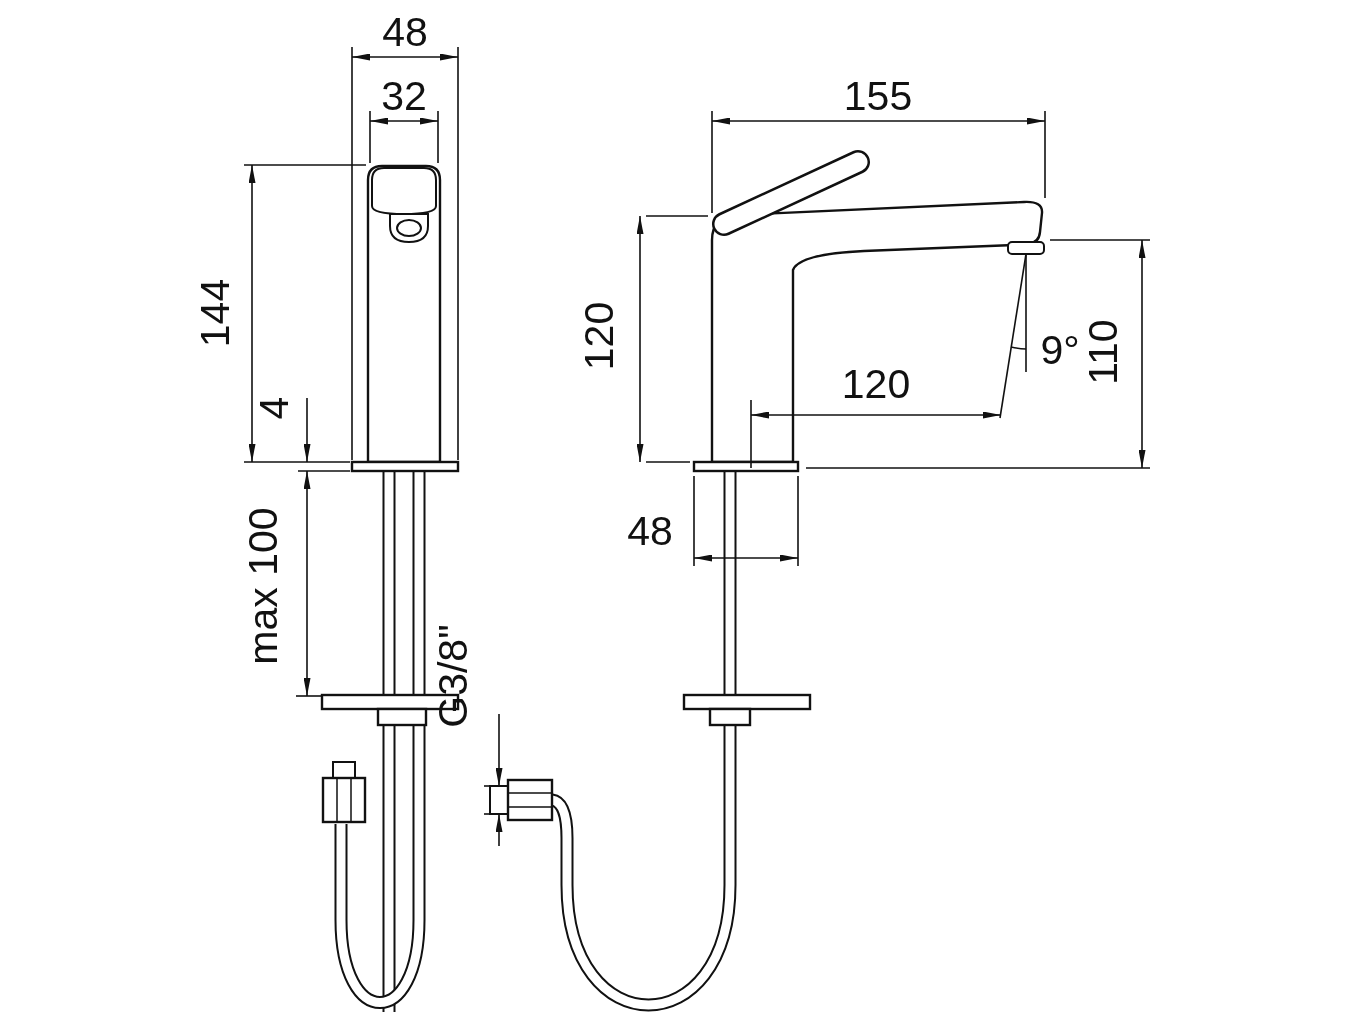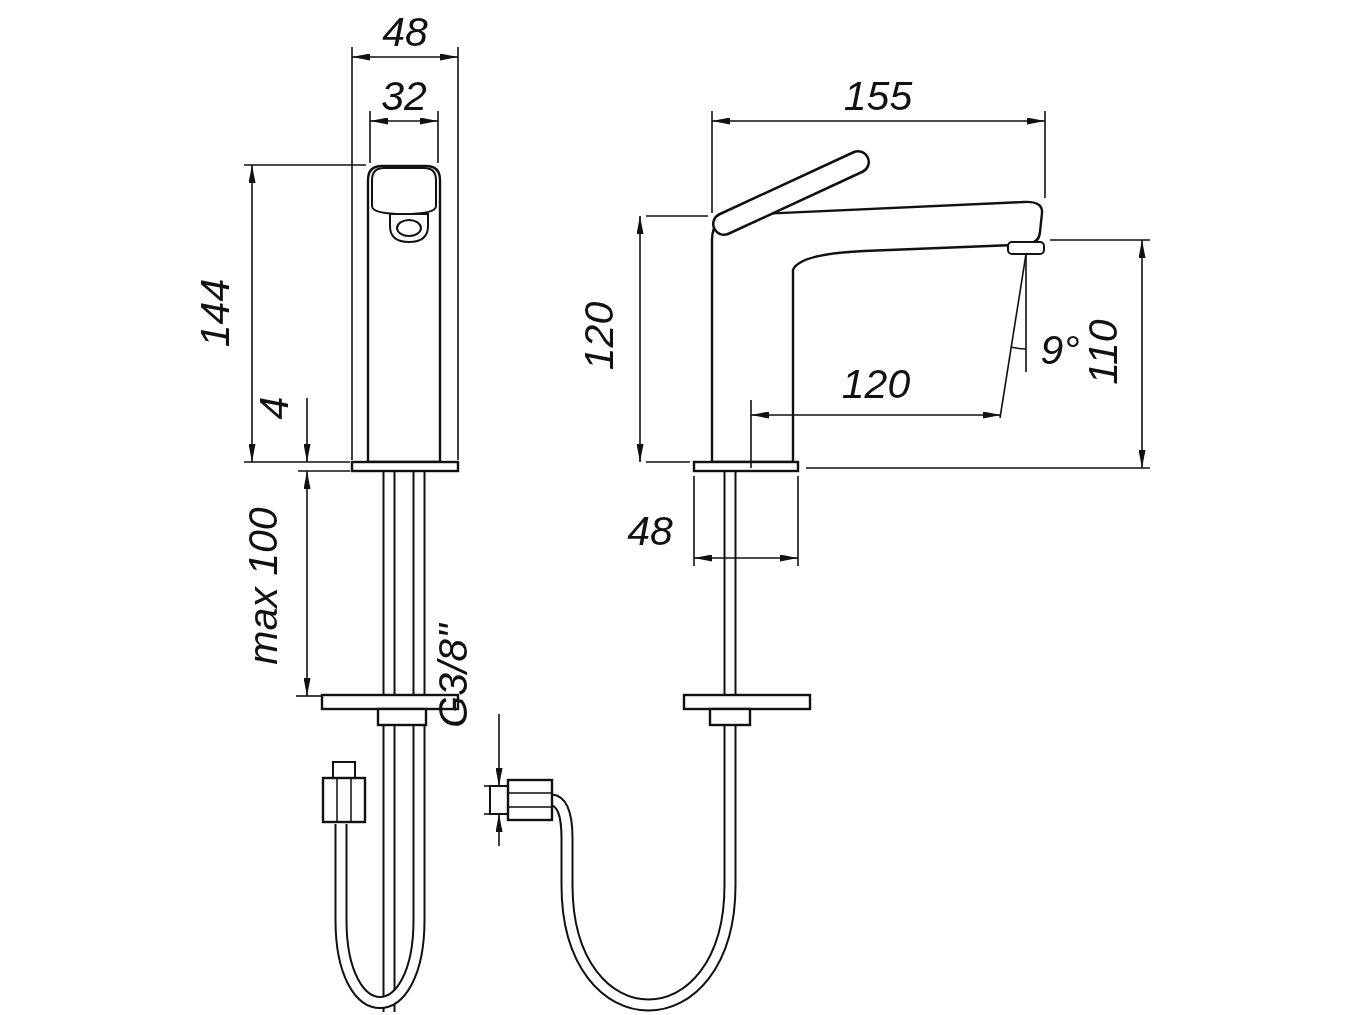--- a/index.html
+++ b/index.html
@@ -2,21 +2,20 @@
 <html><head>
 <meta charset="utf-8">
 <style>
   html, body { margin: 0; padding: 0; background: #ffffff; }
   .canvas {
     position: relative;
     width: 1354px;
     height: 1015px;
     background: #ffffff;
     font-family: "Liberation Sans", sans-serif;
-    font-style: italic;
   }
   svg { position: absolute; inset: 0; }
   .dim-text {
     font-family: "Liberation Sans", sans-serif;
     font-size: 41px;
     fill: #111111;
   }
   .outline { fill: #ffffff; stroke: #111111; stroke-width: 2.4; }
   .detail  { fill: #ffffff; stroke: #111111; stroke-width: 2;   }
   .facet   { fill: none;    stroke: #111111; stroke-width: 1.5; }

